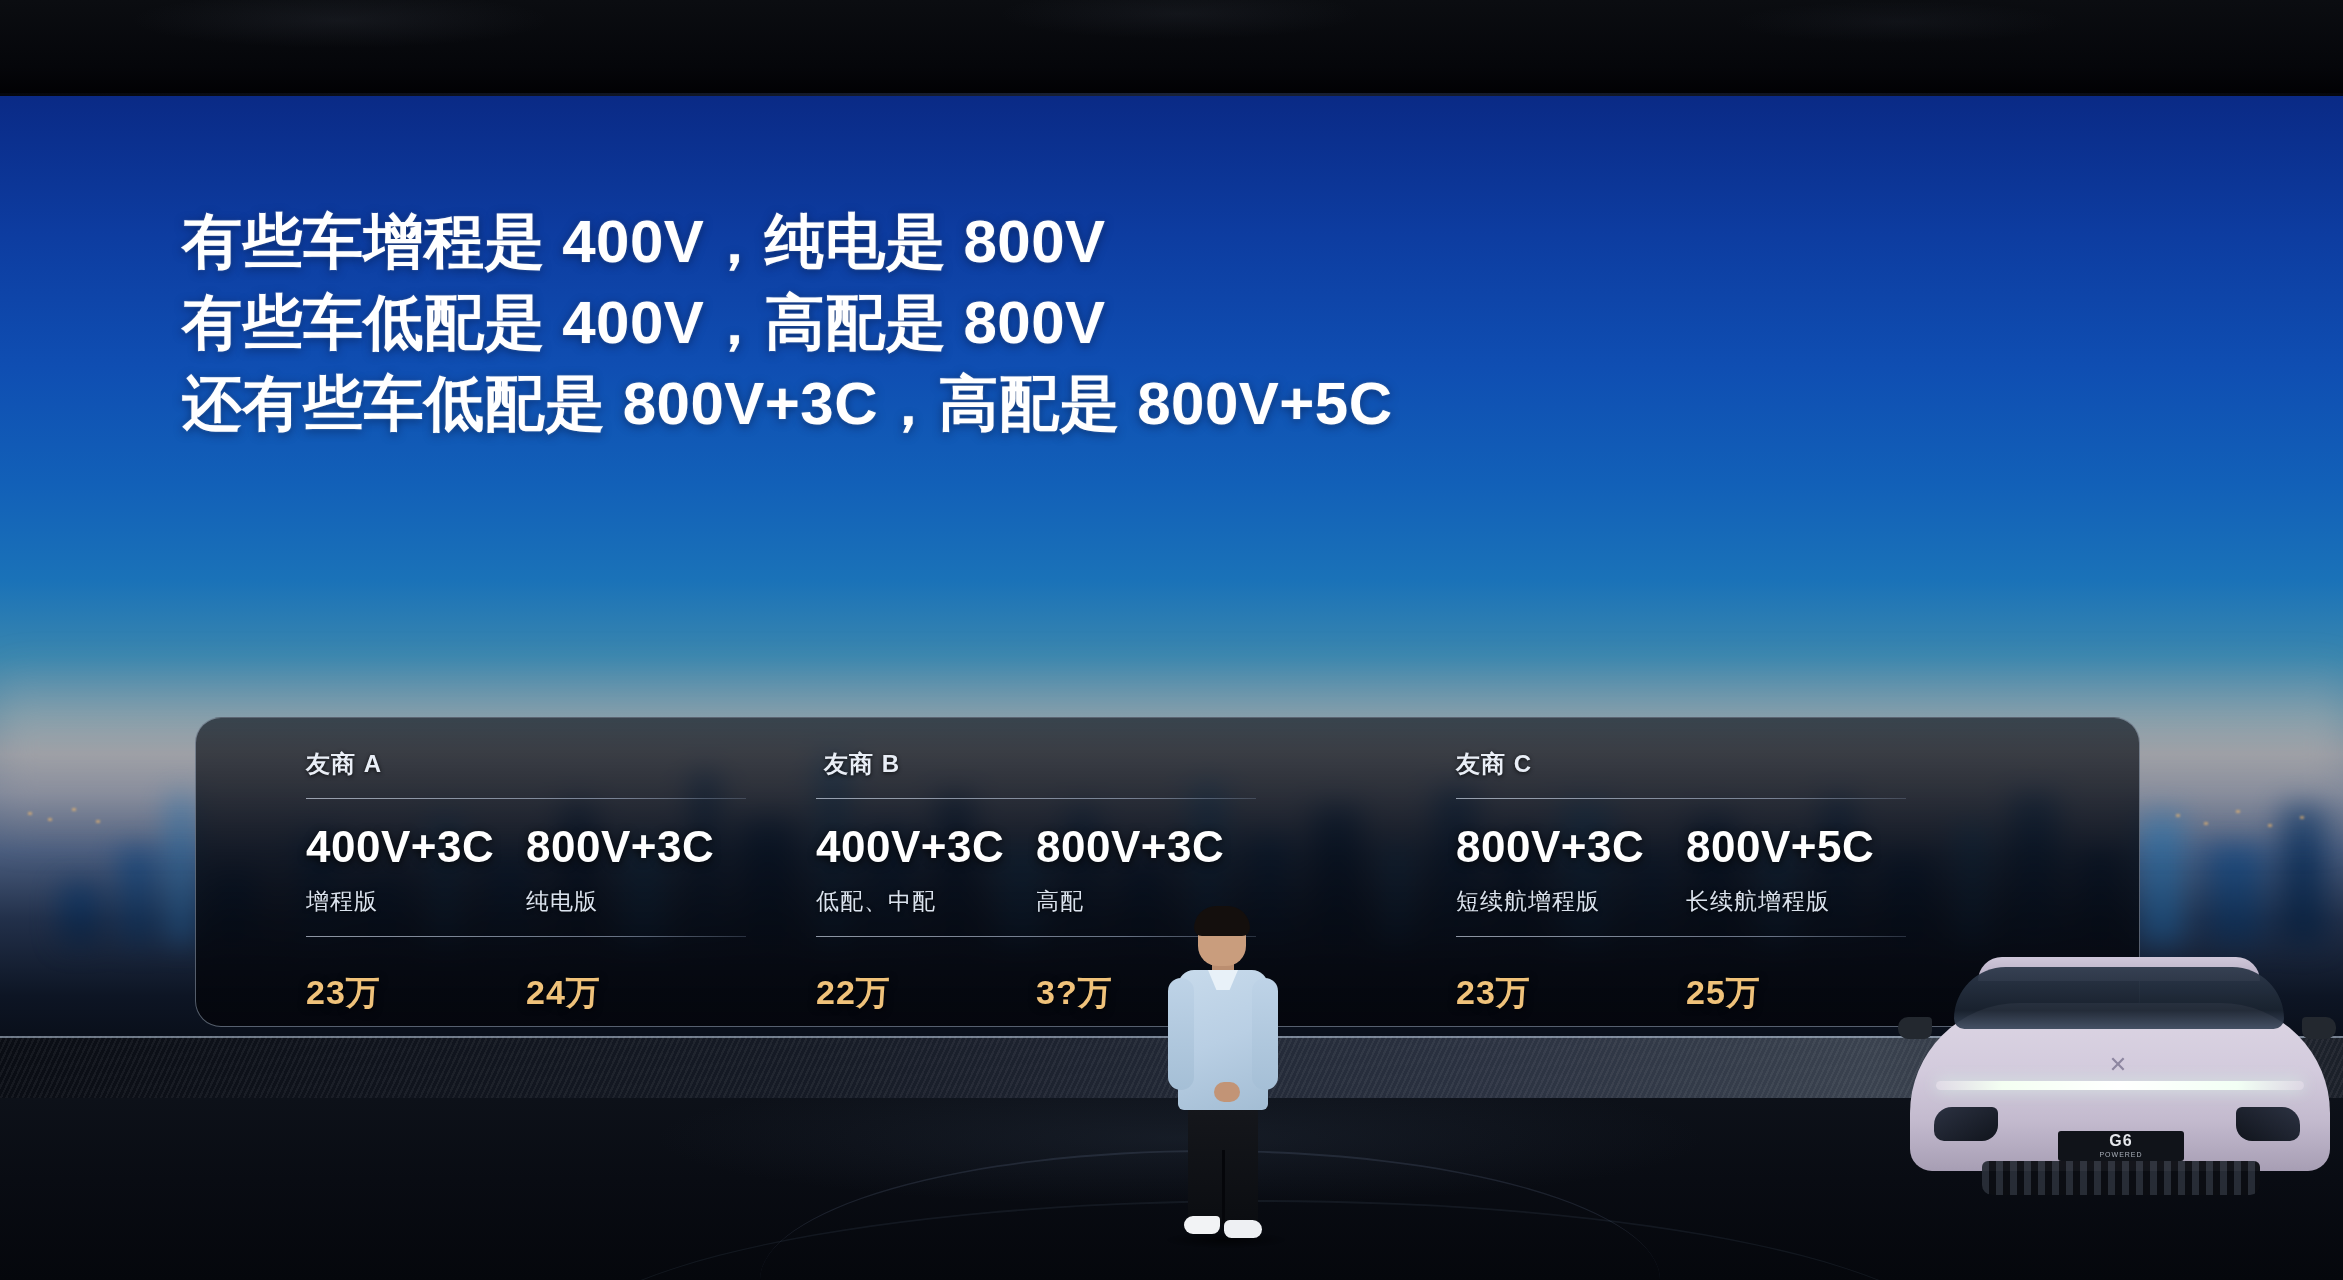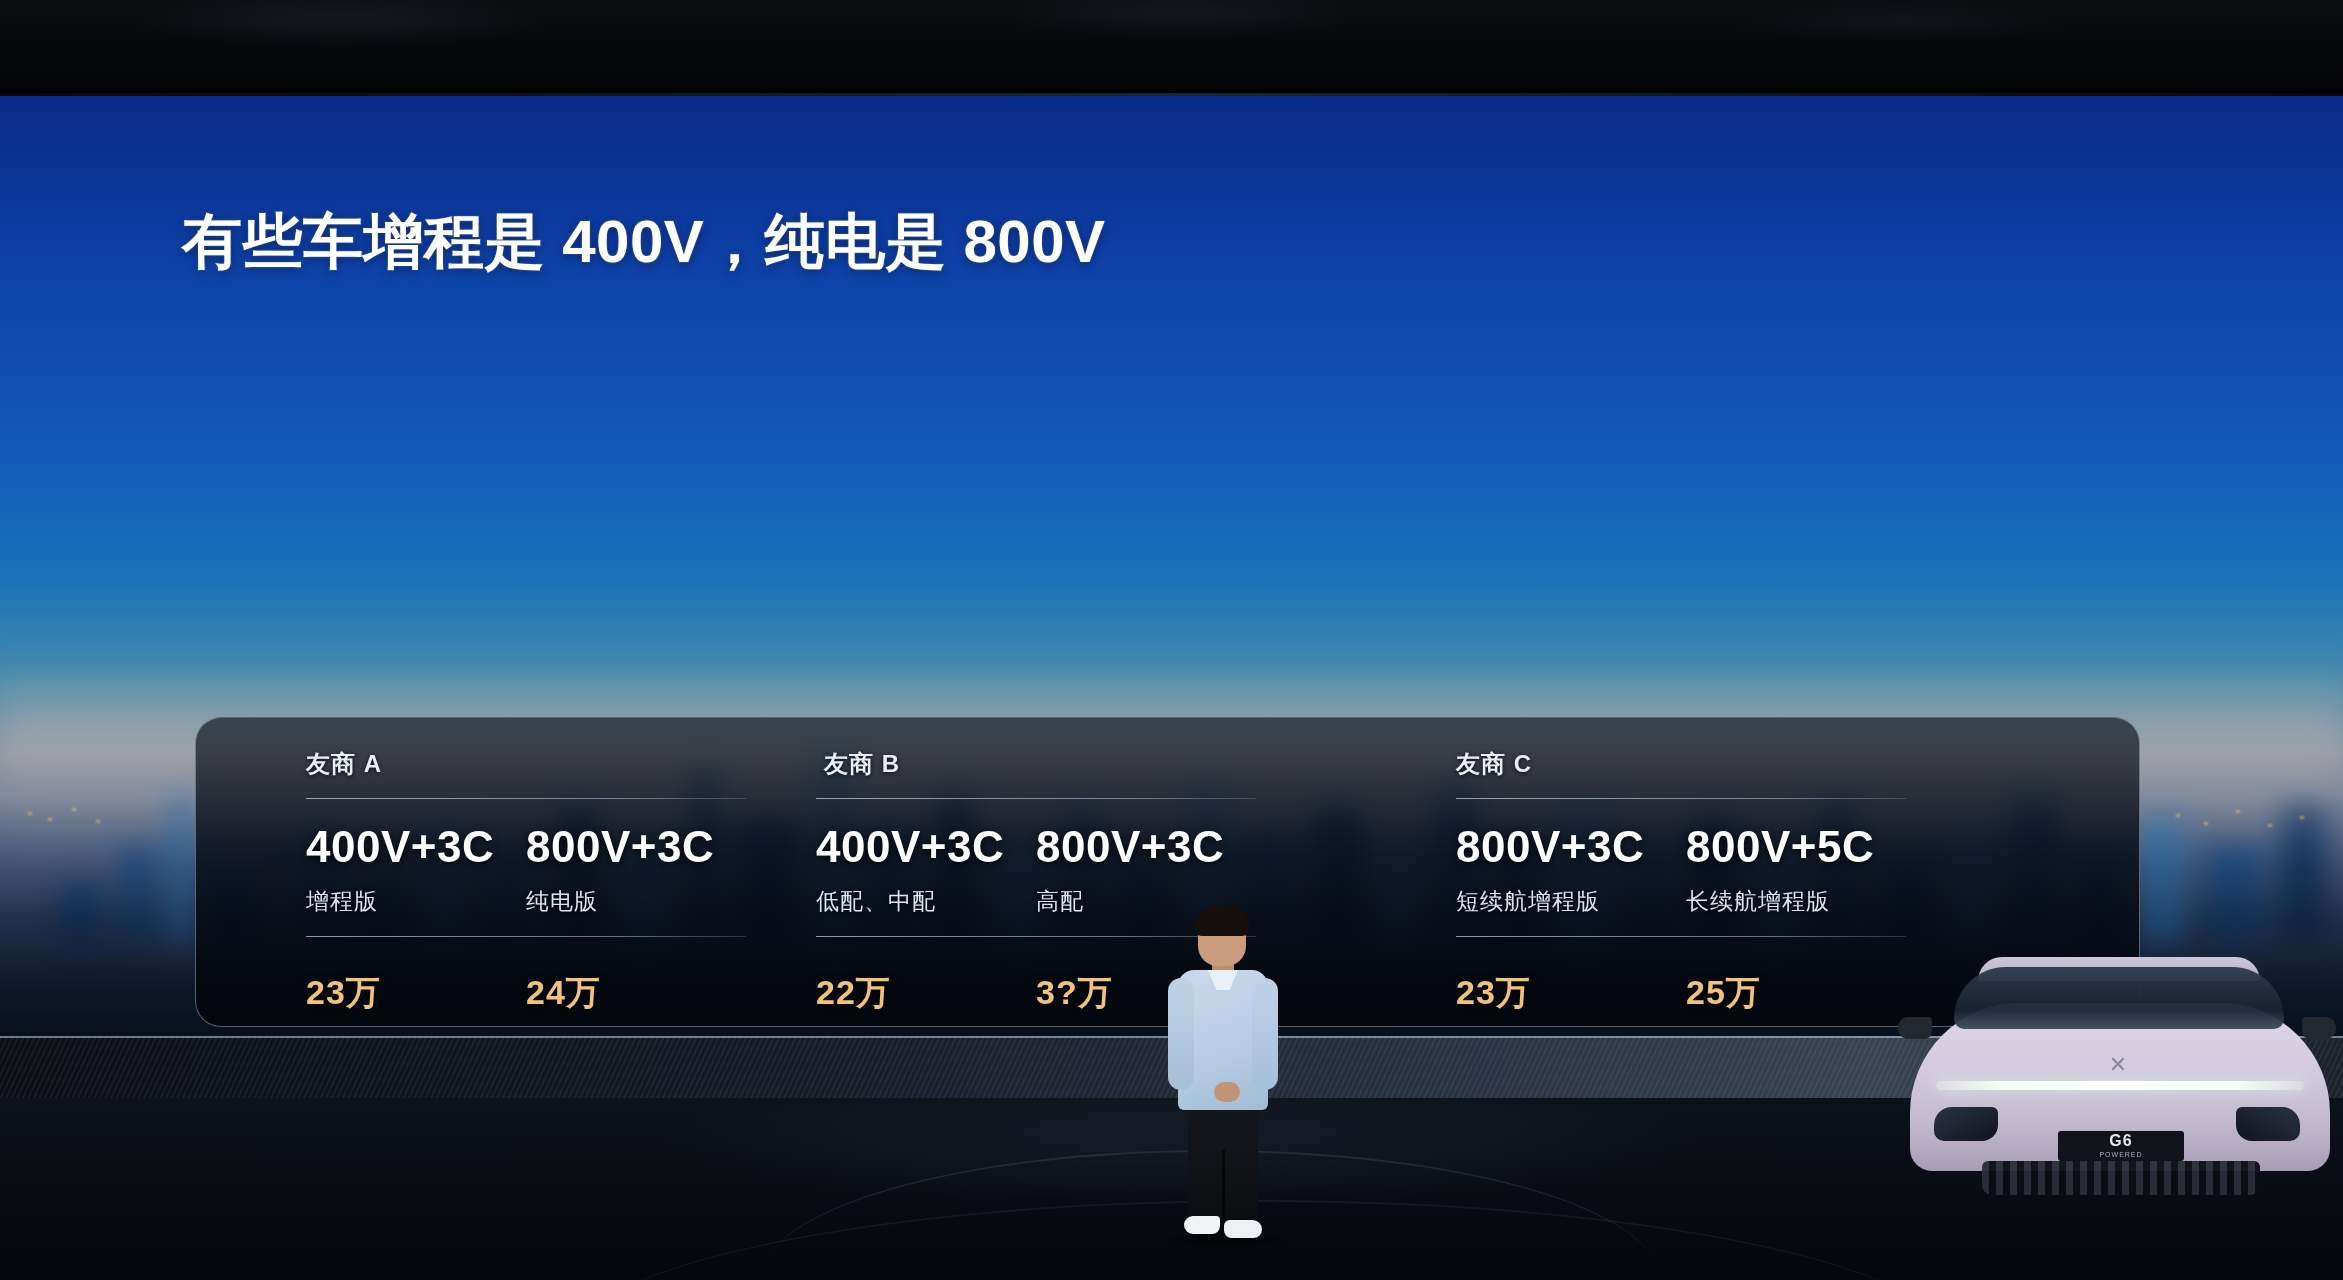--- a/index.html
+++ b/index.html
@@ -283,20 +283,22 @@
       <div class="lightdot" style="left:96px;  top:66px;"></div>
       <div class="lightdot" style="left:2176px;top:60px;"></div>
       <div class="lightdot" style="left:2204px;top:68px;"></div>
       <div class="lightdot" style="left:2236px;top:56px;"></div>
       <div class="lightdot" style="left:2268px;top:70px;"></div>
       <div class="lightdot" style="left:2300px;top:62px;"></div>
     </div>
 
     <div class="headline">
       <div class="hline">有些车增程是 400V，纯电是 800V</div>
+      <div class="hline">有些车低配是 400V，高配是 800V</div>
+      <div class="hline">还有些车低配是 800V+3C，高配是 800V+5C</div>
     </div>
 
     <div class="cmp-card">
       <div class="cmp-inner">
 
         <div class="group" style="left:0; width:620px;">
           <div class="group-label" style="left:110px;">友商 A</div>
           <div class="rule top" style="left:110px; width:440px;"></div>
           <div class="rule bottom" style="left:110px; width:440px;"></div>
 

